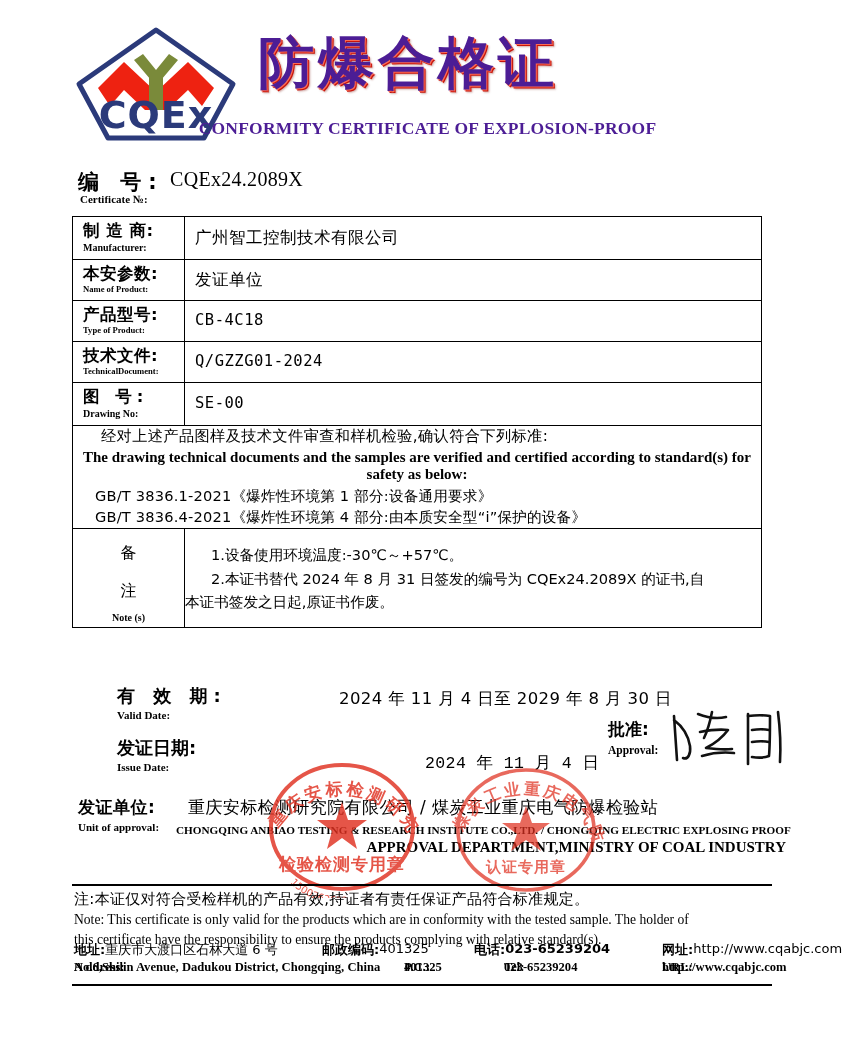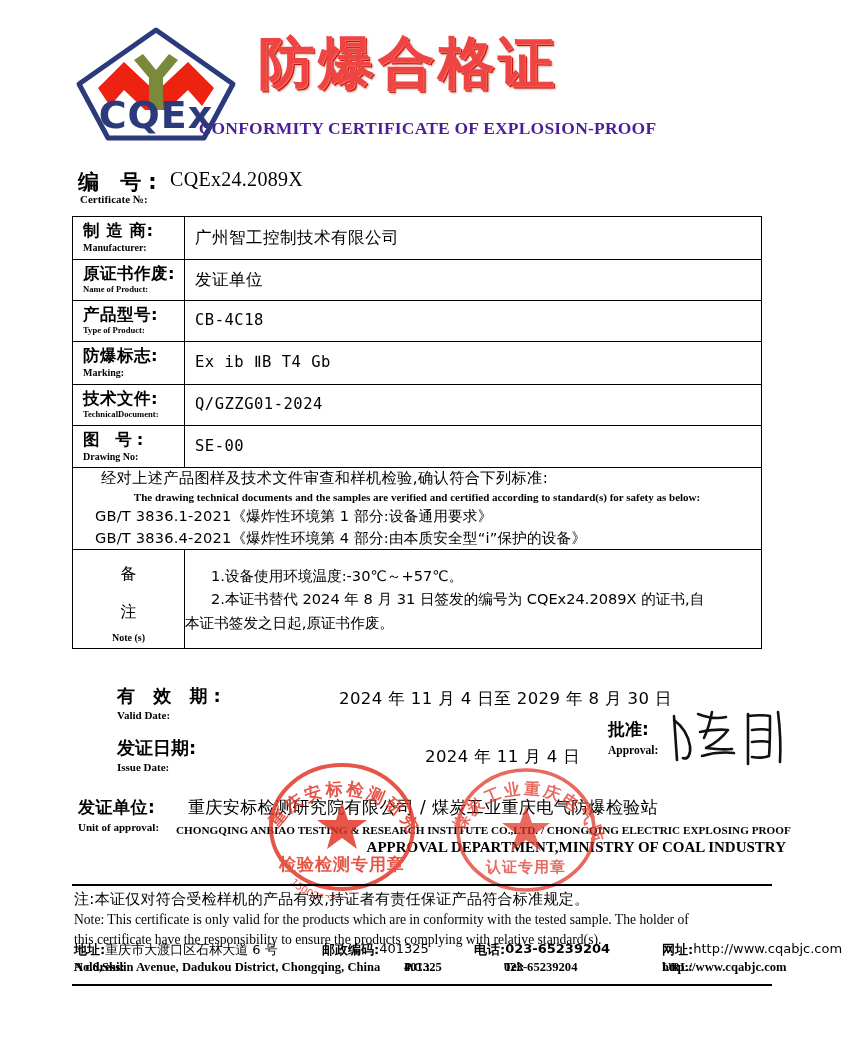--- a/index.html
+++ b/index.html
@@ -29,21 +29,21 @@
     height: 120px;
   }
   .title-main {
     position: absolute;
     left: 258px;
     top: 26px;
     font-family: "DejaVu Sans", sans-serif;
     font-size: 56px;
     font-weight: bold;
     letter-spacing: 4px;
-    color: #ef4444;
+    color: #4c1d95;
     text-shadow:
        1px 1px 0 #fb6a55,
        2px 2px 0 #c8140a,
        3px 3px 2px rgba(120,20,10,0.35);
     white-space: nowrap;
   }
   .title-sub {
     position: absolute;
     left: 0;
     right: 0;
@@ -152,21 +152,21 @@
   
   .std-cell { padding: 5px 10px 6px 10px; }
   .std-cn {
     font-family: "DejaVu Sans", sans-serif;
     font-size: 15.2px;
     text-indent: 28px;
     letter-spacing: 0.4px;
   }
   .std-en {
     font-family: "Liberation Serif", serif;
-    font-size: 11px;
+    font-size: 15px;
     font-weight: bold;
     text-align: center;
     margin: 2px 0 2px 0;
   }
   .std-item {
     font-family: "DejaVu Sans", sans-serif;
     font-size: 14.6px;
     text-indent: 22px;
     letter-spacing: 0.2px;
     line-height: 1.5;
@@ -224,21 +224,21 @@
     margin-top: 3px;
   }
   .fld-value {
     position: absolute;
     font-family: "DejaVu Sans", sans-serif;
     font-size: 16.5px;
     letter-spacing: 0.4px;
     white-space: nowrap;
   }
   .valid-value { left: 300px; top: 2px; }
-  .issue-value { left: 386px; top: 8px; }
+  .issue-value { left: 386px; top: 14px; font-family: Liberation Mono, monospace; }
 
   .approval-box { position: absolute; left: 608px; top: 718px; }
   .approval-box .cn {
     font-family: "DejaVu Sans", sans-serif;
     font-size: 17px;
     font-weight: bold;
   }
   .approval-box .en {
     font-family: "Liberation Serif", serif;
     font-size: 11.5px;
@@ -413,21 +413,21 @@
         </div>
       </td>
       <td>
         <div class="val cjk">广州智工控制技术有限公司</div>
       </td>
     </tr>
 
     <tr>
       <td>
         <div class="lbl">
-          <div class="cn sp2">原证书作废:</div>
+          <div class="cn sp2">本安参数:</div>
           <div class="en tiny">Name of Product:</div>
         </div>
       </td>
       <td>
         <div class="val cjk">发证单位</div>
       </td>
     </tr>
 
     <tr>
       <td>
@@ -435,31 +435,20 @@
           <div class="cn sp2">产品型号:</div>
           <div class="en tiny">Type of Product:</div>
         </div>
       </td>
       <td>
         <div class="val"><span class="mono">CB-4C18</span></div>
       </td>
     </tr>
 
 
-    <tr>
-      <td>
-        <div class="lbl">
-          <div class="cn sp2">防爆标志:</div>
-          <div class="en">Marking:</div>
-        </div>
-      </td>
-      <td>
-        <div class="val"><span class="mono">Ex ib ⅡB T4 Gb</span></div>
-      </td>
-    </tr>
 
     <tr>
       <td>
         <div class="lbl">
           <div class="cn sp2">技术文件:</div>
           <div class="en tiny">TechnicalDocument:</div>
         </div>
       </td>
       <td>
         <div class="val"><span class="mono">Q/GZZG01-2024</span></div>

